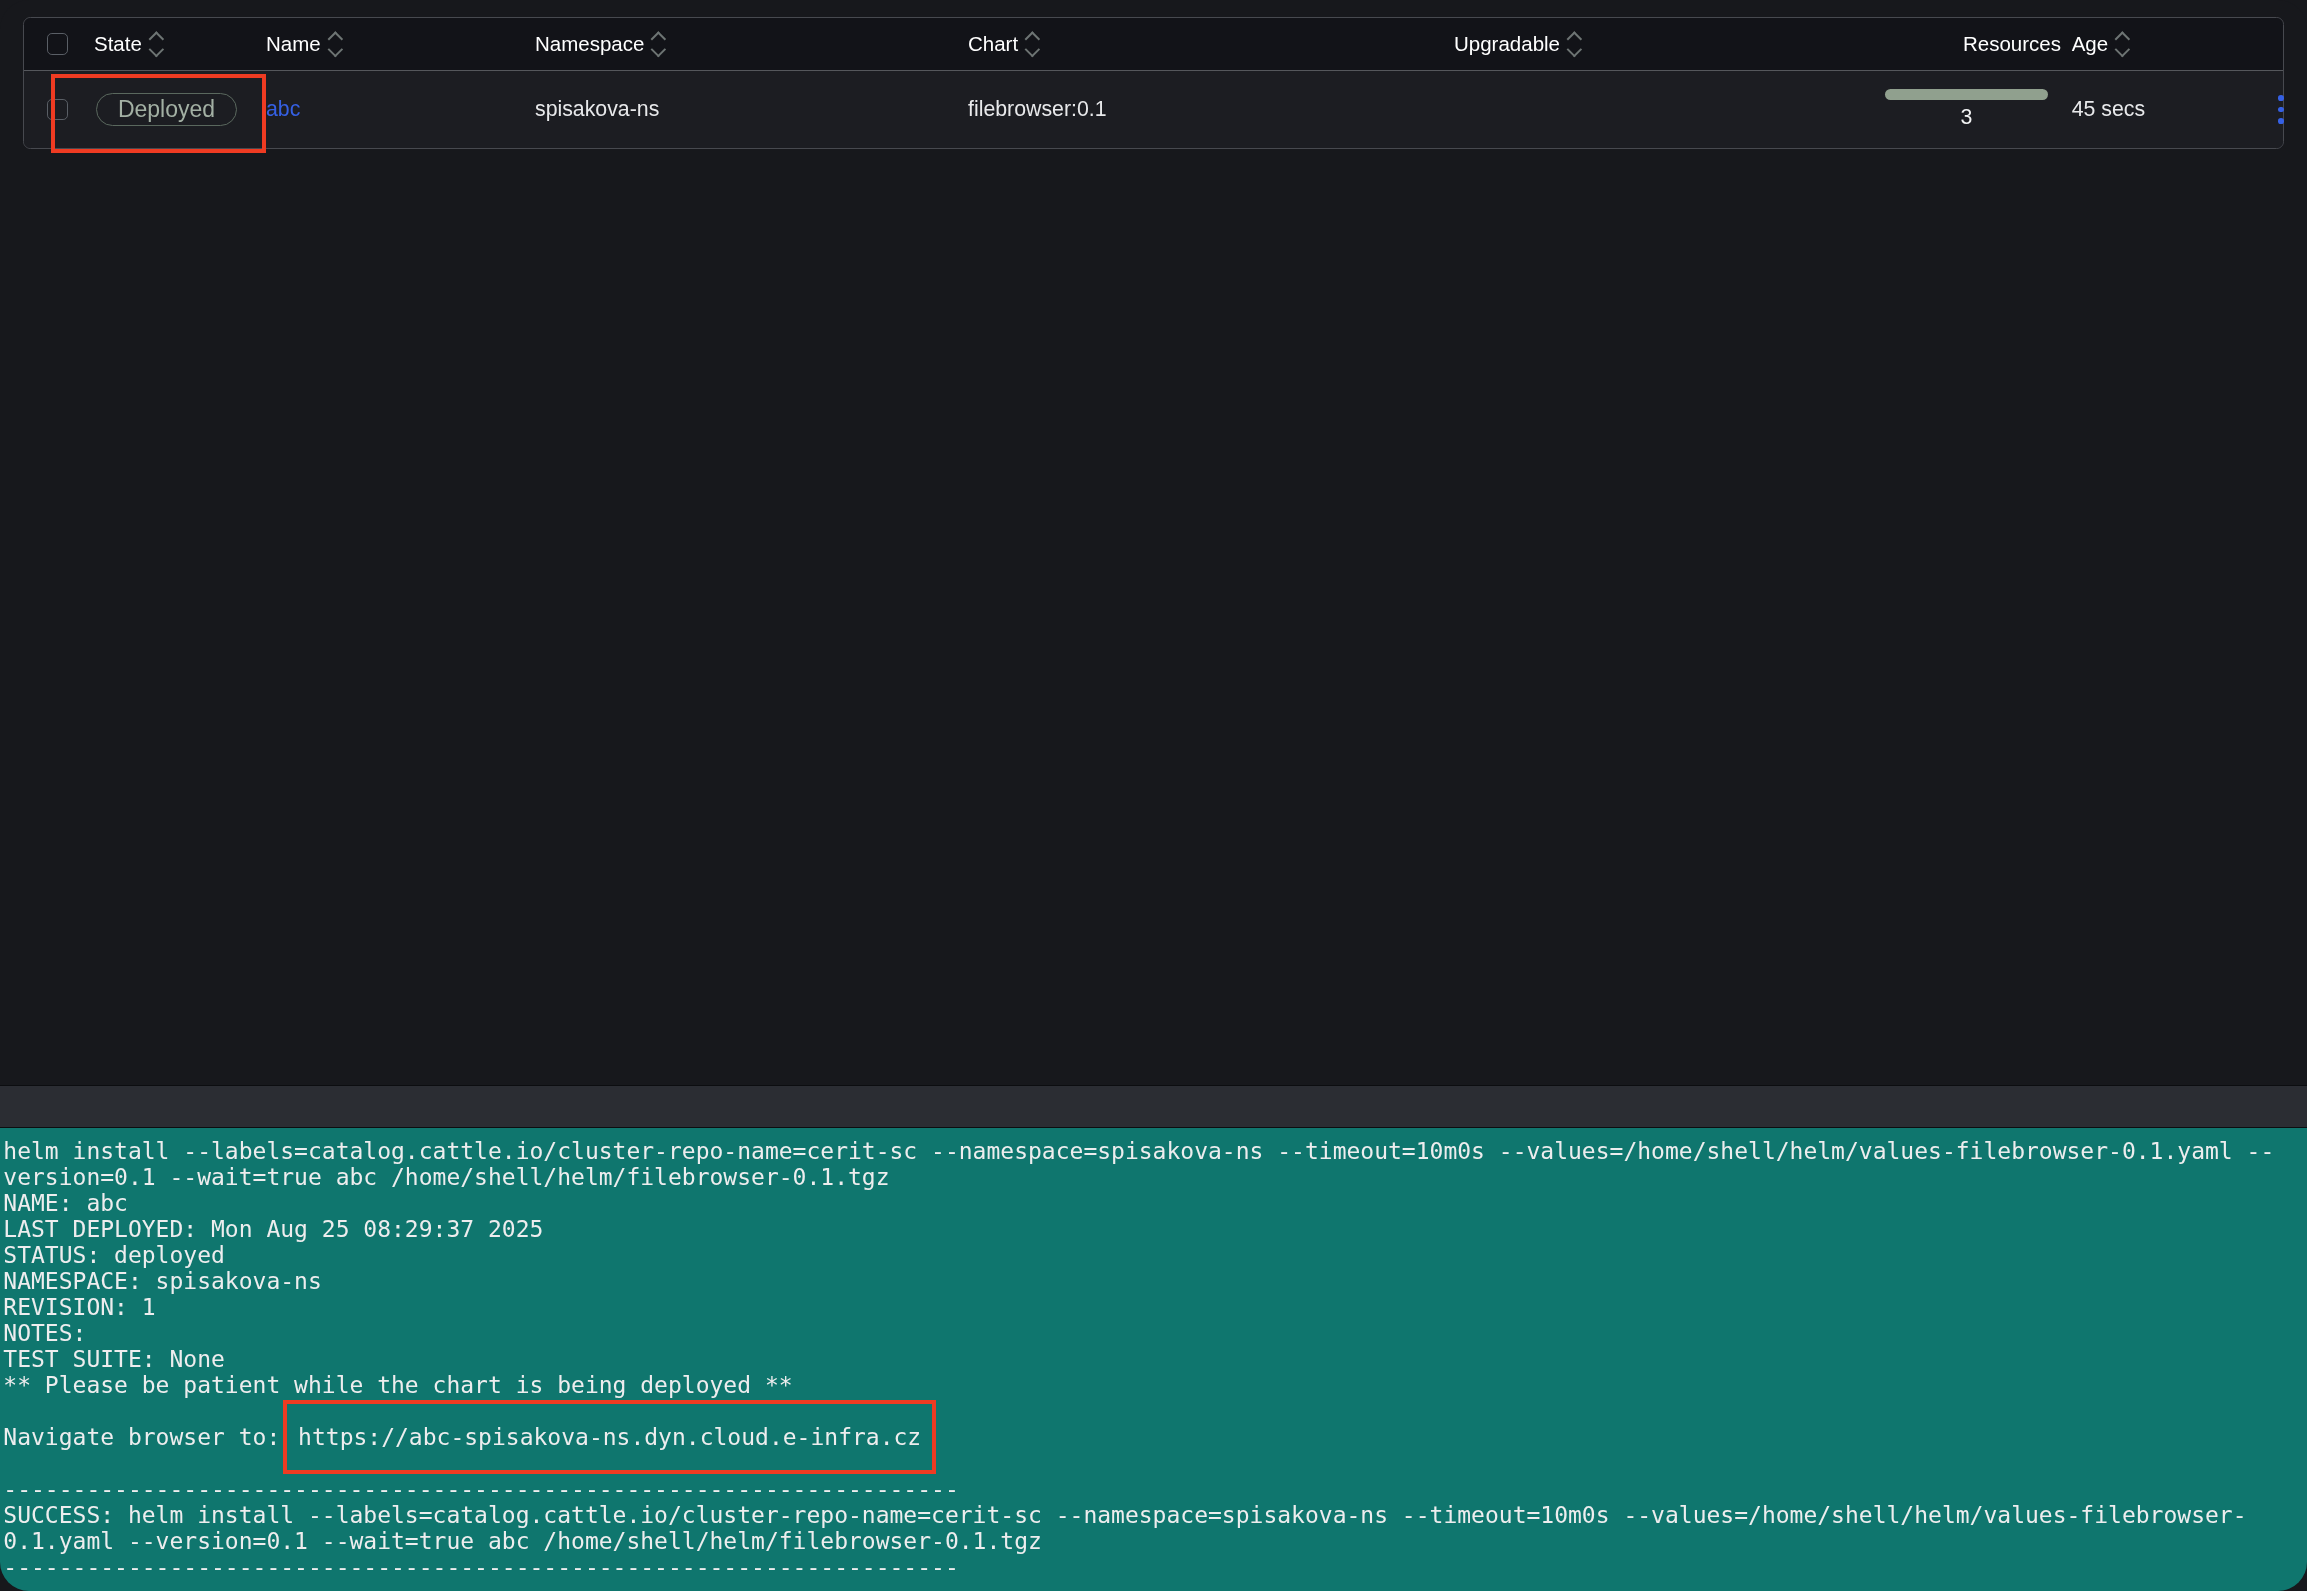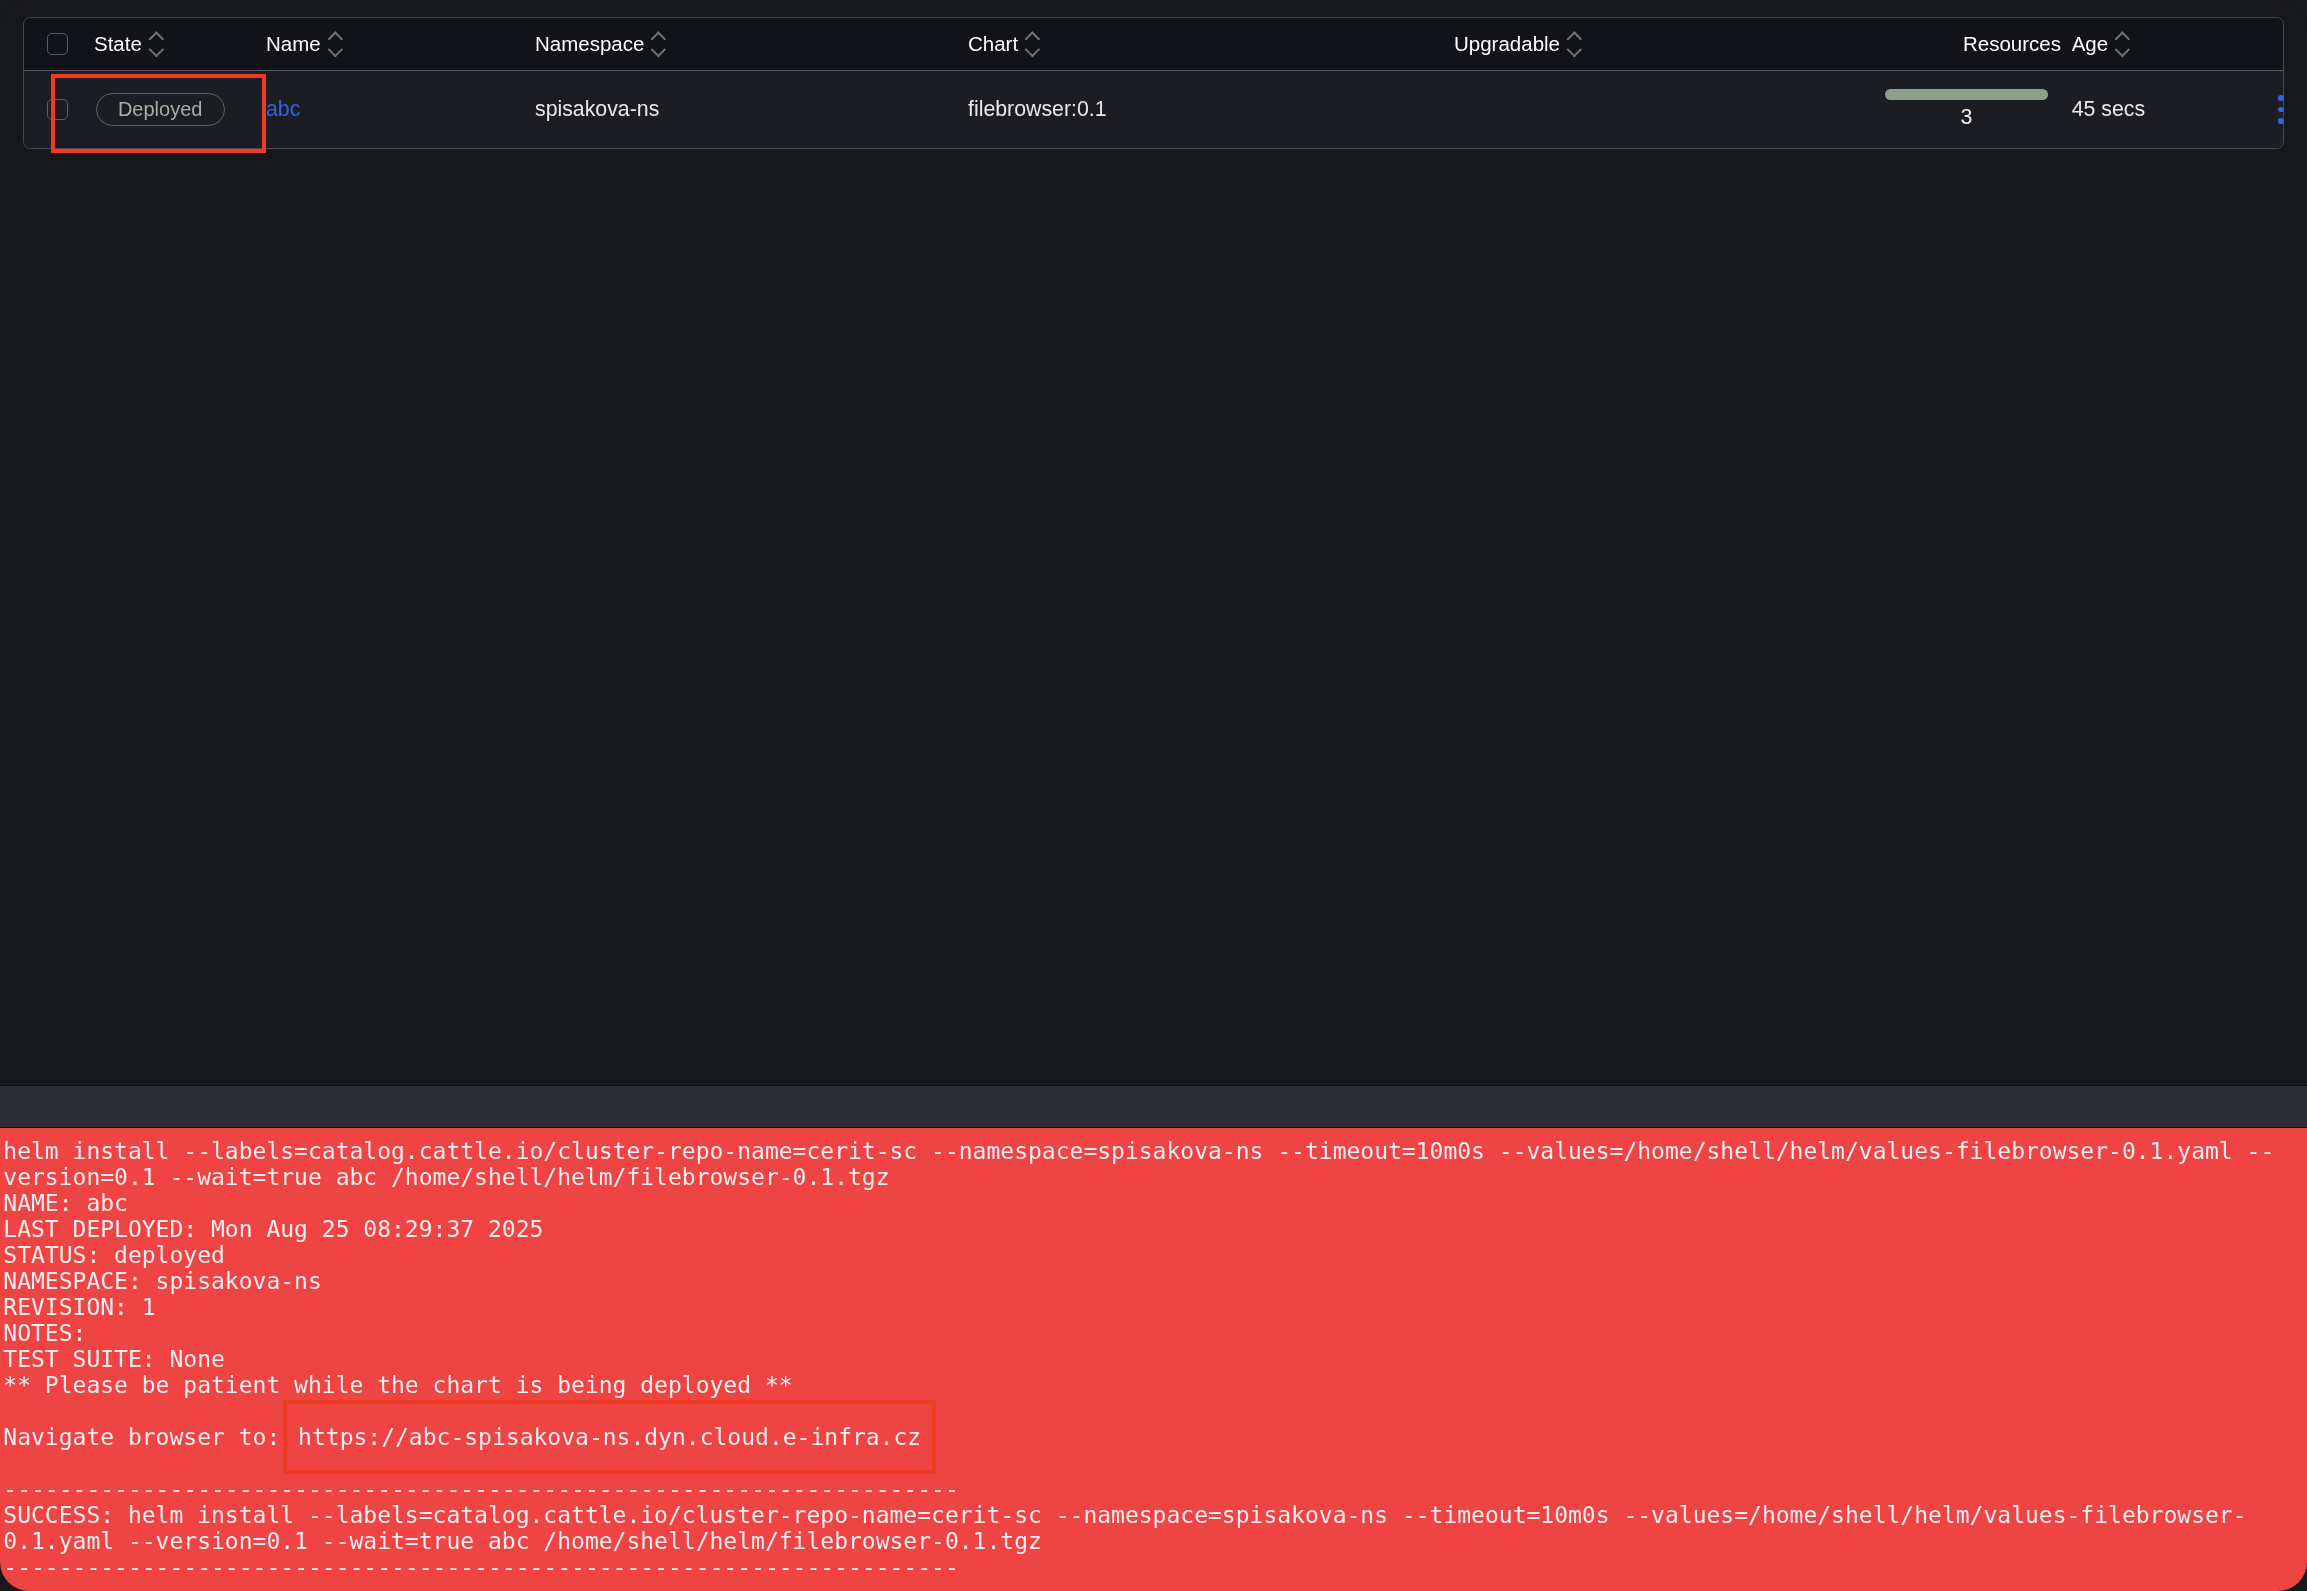--- a/index.html
+++ b/index.html
@@ -45,21 +45,21 @@
   }
   .sorter { display:flex; flex-direction:column; gap:7.4px; }
   .chev { width:10.7px; height:10.7px; border-right:2.5px solid #6d7473; border-bottom:2.5px solid #6d7473; }
   .chev.up   { transform:rotate(-135deg); margin-bottom:-4.1px; }
   .chev.down { transform:rotate(45deg);   margin-top:-4.1px; }
 
   .badge {
     display:inline-flex; align-items:center; justify-content:center;
     margin-left:1.6px; height:33px; padding:0 21.3px;
     border:1.6px solid #5a685e; border-radius:17px;
-    color:#a3b0a4; font-size:20px;
+    color:#a3b0a4; font-size:23px;
   }
   .link { color:#3560e4; text-decoration:none; cursor:pointer; }
 
   .res-cell { display:flex; flex-direction:column; align-items:center; justify-content:center; gap:5.7px; }
   .res-bar { width:163px; height:10.7px; border-radius:5.7px; background:#90a08e; }
   .res-count { color:#f2f3f4; font-size:21.3px; }
 
   .kebab { display:flex; flex-direction:column; align-items:center; gap:5.7px; cursor:pointer; }
   .kebab i { width:5.7px; height:5.7px; border-radius:50%; background:#3560e4; }
 
@@ -71,21 +71,21 @@
 
   
   .band {
     position:absolute; left:0; top:1085px; width:2307px; height:43px;
     background:#2b2d33; border-top:1.6px solid #0c0d10; border-bottom:1.6px solid #0c0d10;
   }
 
   
   .terminal {
     position:absolute; left:0; top:1128px; width:2307px; height:463px;
-    background:#ef4444; color:#ededee;
+    background:#0f766e; color:#ededee;
     font-family:"DejaVu Sans Mono", monospace;
     font-size:23px; line-height:26px;
     padding:9.9px 0 0 3.3px;
   }
   .tline { white-space:pre; min-height:26px; }
   .url-box {
     border:4.1px solid #ef3b22;
     padding:19.7px 10.7px; margin:-19.7px -10.7px;
   }
 </style>

